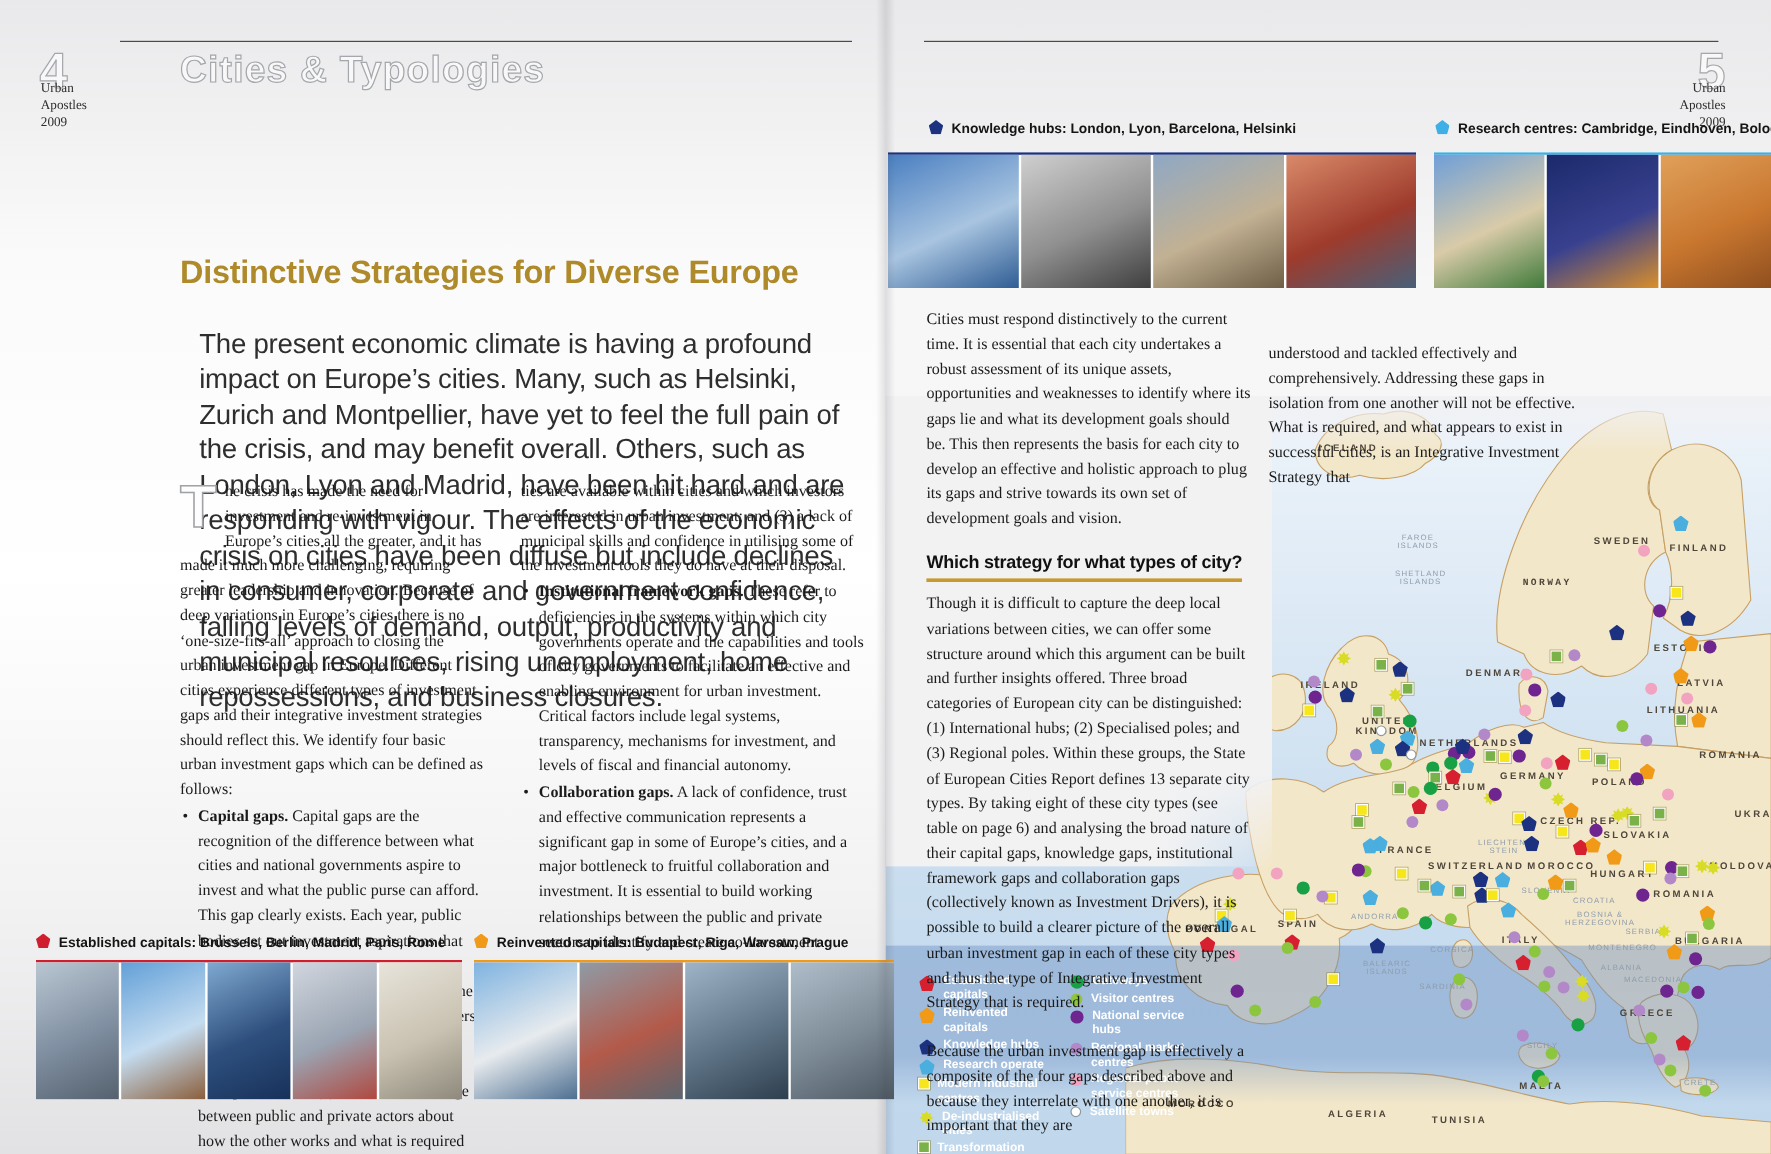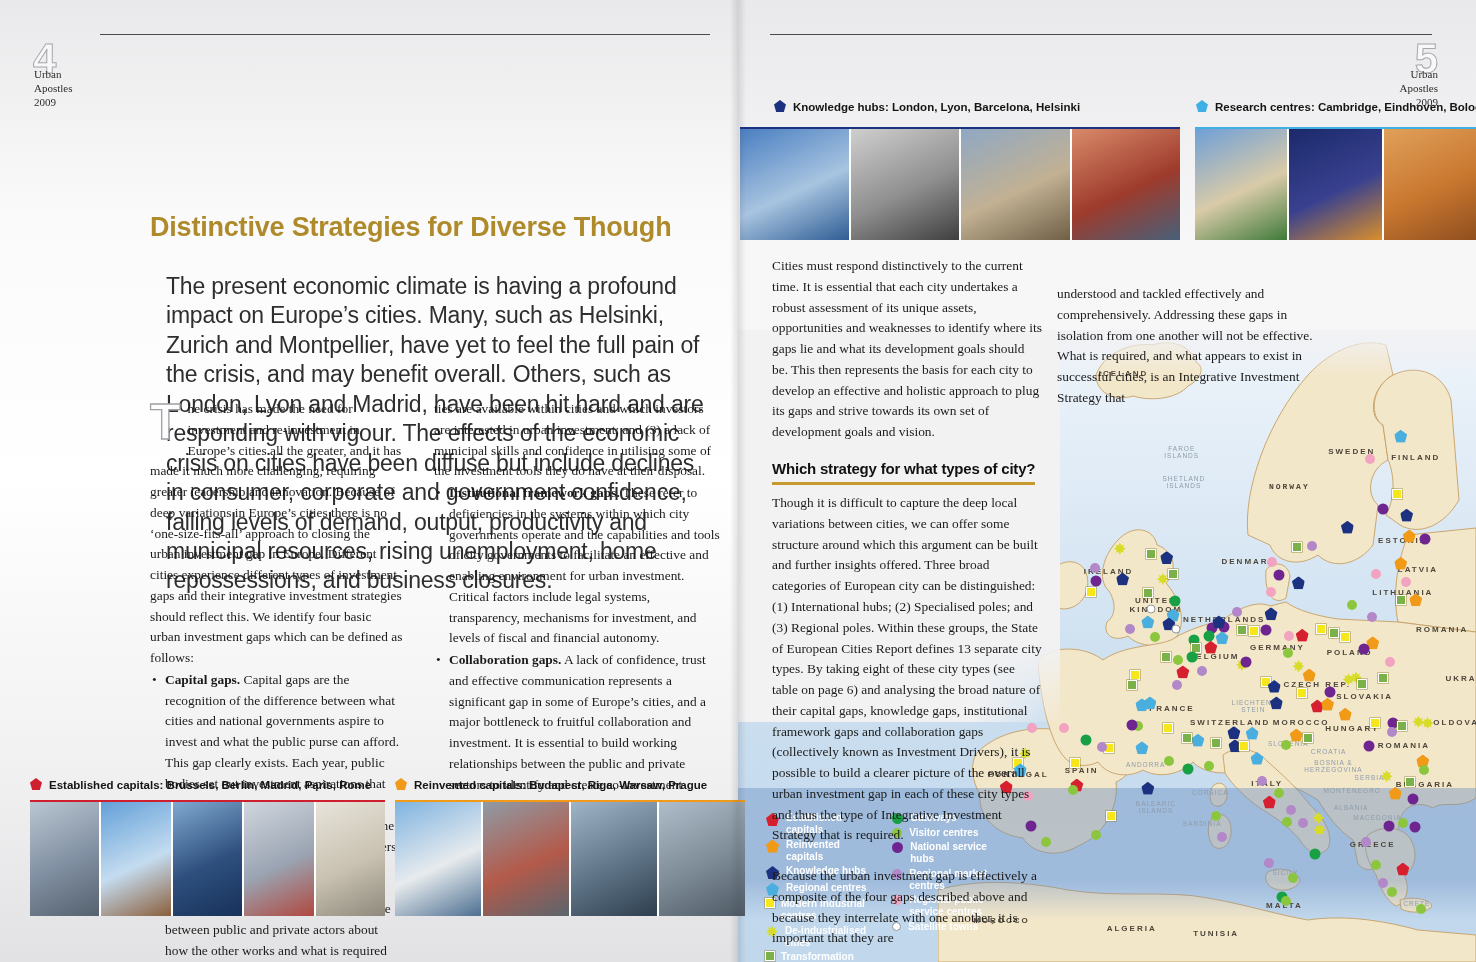--- a/index.html
+++ b/index.html
@@ -100,22 +100,23 @@
 <div class="spread">
 
   <div class="page page-left">
     <div class="top-rule rule-l"></div>
     <div class="pagenum pagenum-l outline">4</div>
     <div class="imprint imprint-l">
       <div>Urban</div>
       <div>Apostles</div>
       <div>2009</div>
     </div>
-
-    <h2 class="headline">Distinctive Strategies for Diverse Though</h2>
+    <h1 class="section-title outline">Cities &amp; Typologies</h1>
+
+    <h2 class="headline">Distinctive Strategies for Diverse Europe</h2>
     <p class="intro">The present economic climate is having a profound impact on Europe’s cities. Many, such as Helsinki, Zurich and Montpellier, have yet to feel the full pain of the crisis, and may benefit overall. Others, such as London, Lyon and Madrid, have been hit hard and are responding with vigour. The effects of the economic crisis on cities have been diffuse but include declines in consumer, corporate and government confidence, falling levels of demand, output, productivity and municipal resources, rising unemployment, home repossessions, and business closures.</p>
 
     <div class="col col1">
       <span class="dropcap">T</span>
       <p>he crisis has made the need for investment and re-investment in Europe’s cities all the greater, and it has made it much more challenging, requiring greater leadership and innovation. Because of deep variations in Europe’s cities there is no ‘one-size-fits-all’ approach to closing the urban investment gap in Europe. Different cities experience different types of investment gaps and their integrative investment strategies should reflect this. We identify four basic urban investment gaps which can be defined as follows:</p>
       <div class="bullet">
         <p><b>Capital gaps.</b><span> Capital gaps are the recognition of the difference between what cities and national governments aspire to invest and what the public purse can afford. This gap clearly exists. Each year, public bodies set out investment aspirations that are not met.</span></p>
       </div>
       <div class="bullet">
         <p><b>Knowledge gaps.</b><span> Knowledge gaps are the lack of skills of local organisations, leaders and professionals in engaging with the investment market. These skills can, for example, include: (1) a lack of knowledge between public and private actors about how the other works and what is required for effective partnership; (2) information gaps on what investment opportuni-</span></p>
@@ -436,21 +437,21 @@
             <div class="leg-row">
               <span class="mk mk-pentagon" style="width: 13px; height: 13px; background: rgb(240, 154, 24);"></span>
               <span class="lbl">Reinvented capitals</span>
             </div>
             <div class="leg-row">
               <span class="mk mk-pentagon" style="width: 13px; height: 13px; background: rgb(28, 50, 128);"></span>
               <span class="lbl">Knowledge hubs</span>
             </div>
             <div class="leg-row">
               <span class="mk mk-pentagon" style="width: 13px; height: 13px; background: rgb(74, 174, 222);"></span>
-              <span class="lbl">Regional centres</span>
+              <span class="lbl">Research operate</span>
             </div>
             <div class="leg-row">
               <span class="mk mk-square" style="width: 8px; height: 8px; background: rgb(247, 230, 25);"></span>
               <span class="lbl">Modern industrial centres</span>
             </div>
             <div class="leg-row">
               <span class="mk mk-star" style="width: 12px; height: 12px; background: rgb(216, 220, 38);"></span>
               <span class="lbl">De-industrialised cities</span>
             </div>
             <div class="leg-row">

